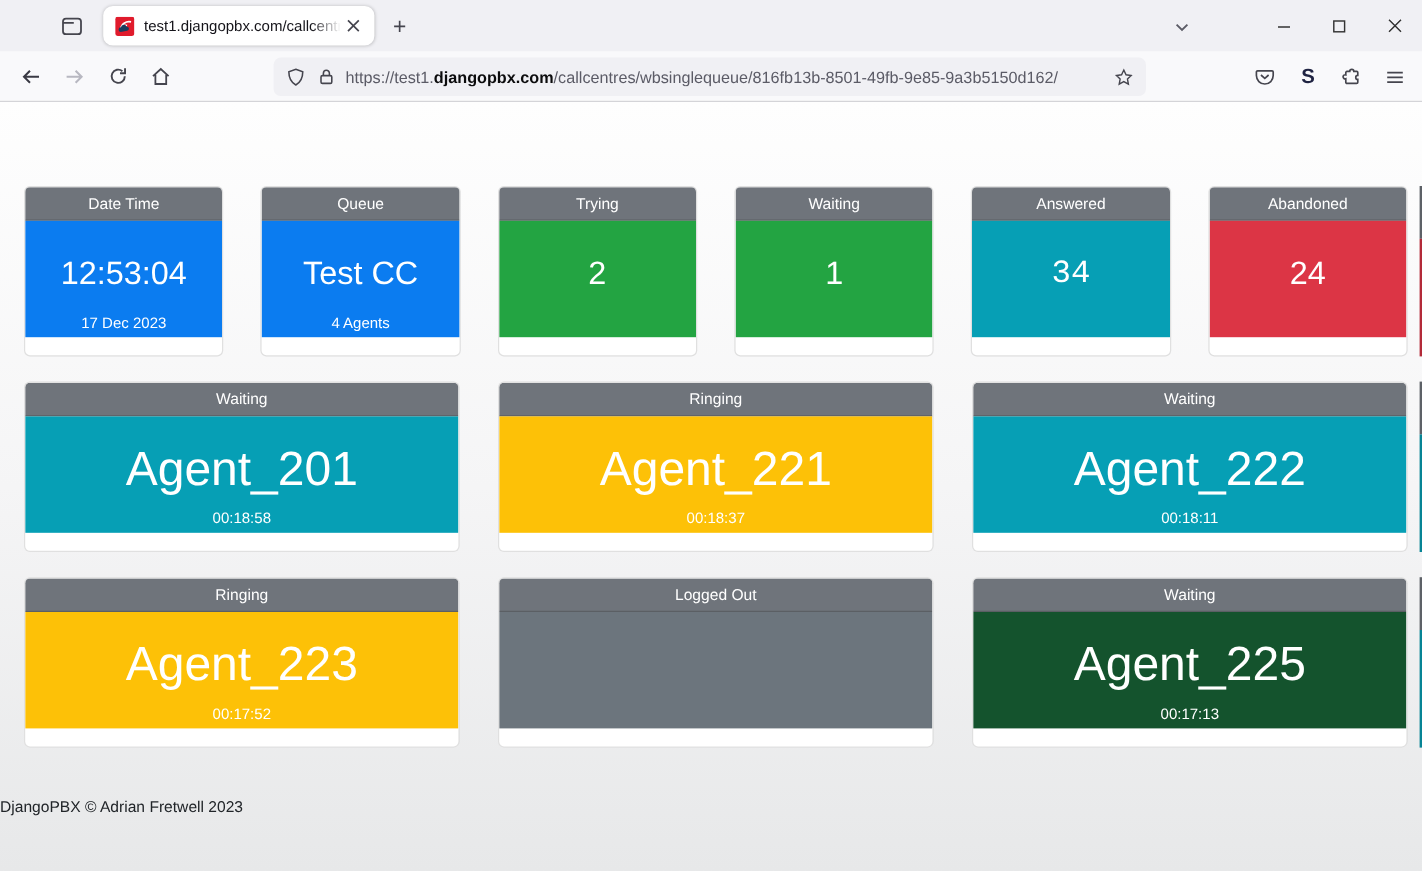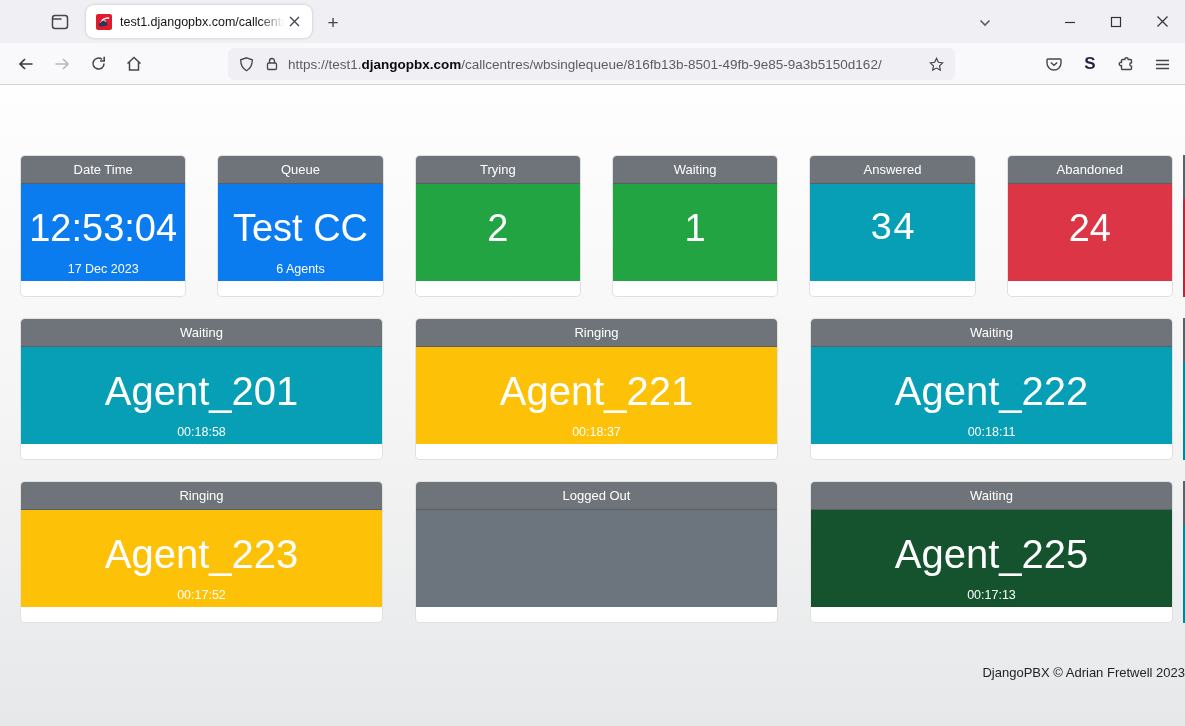--- a/index.html
+++ b/index.html
@@ -46,25 +46,25 @@
   .stats-grid { display:grid; grid-template-columns:repeat(6,1fr); gap:31px;
     padding:70px 12px 0 20px; }
   .agents-grid { display:grid; grid-template-columns:repeat(3,1fr); gap:32px;
     padding:21px 12px 0 20px; }
   .card { height:142px; border-radius:5px; border:1px solid rgba(0,0,0,.12); overflow:hidden;
     position:relative; background:#fff; }
   .card-header { height:28px; background:#6f747b; color:#fff; display:flex; align-items:center;
     justify-content:center; font-size:13px; border-bottom:1px solid rgba(0,0,0,.18); }
   .card-body { height:97px; color:#fff; display:flex; align-items:center; justify-content:center;
     position:relative; }
-  .stat-value { font-size:38px; padding-bottom:8px; }
+  .stat-value { font-size:27px; padding-bottom:8px; }
   .agent-name { font-size:40px; padding-bottom:8px; }
   .card-sub { position:absolute; bottom:5px; left:0; right:0; text-align:center; font-size:12.5px;
     color:#fff; }
-  .footer { text-align:right; margin-top:42px; font-size:13px; color:#212529; }
+  .footer { text-align:left; margin-top:42px; font-size:13px; color:#212529; }
 
   
   .edge-strip { position:absolute; right:0; top:0; width:2px; height:641px; }
   .edge-strip div { width:2px; }
 
   svg.icn { display:block; }
 </style>
 </head>
 <body>
 
@@ -191,21 +191,21 @@
       <div class="card-header">Date Time</div>
       <div class="card-body" style="background: rgb(11, 124, 240);">
         <span class="stat-value">12:53:04</span>
         <span class="card-sub">17 Dec 2023</span>
       </div>
     </div>
     <div class="card">
       <div class="card-header">Queue</div>
       <div class="card-body" style="background: rgb(11, 124, 240);">
         <span class="stat-value">Test CC</span>
-        <span class="card-sub">6 Agents</span>
+        <span class="card-sub">4 Agents</span>
       </div>
     </div>
     <div class="card">
       <div class="card-header">Trying</div>
       <div class="card-body" style="background: rgb(35, 164, 66);">
         <span class="stat-value">2</span>
       </div>
     </div>
     <div class="card">
       <div class="card-header">Waiting</div>

